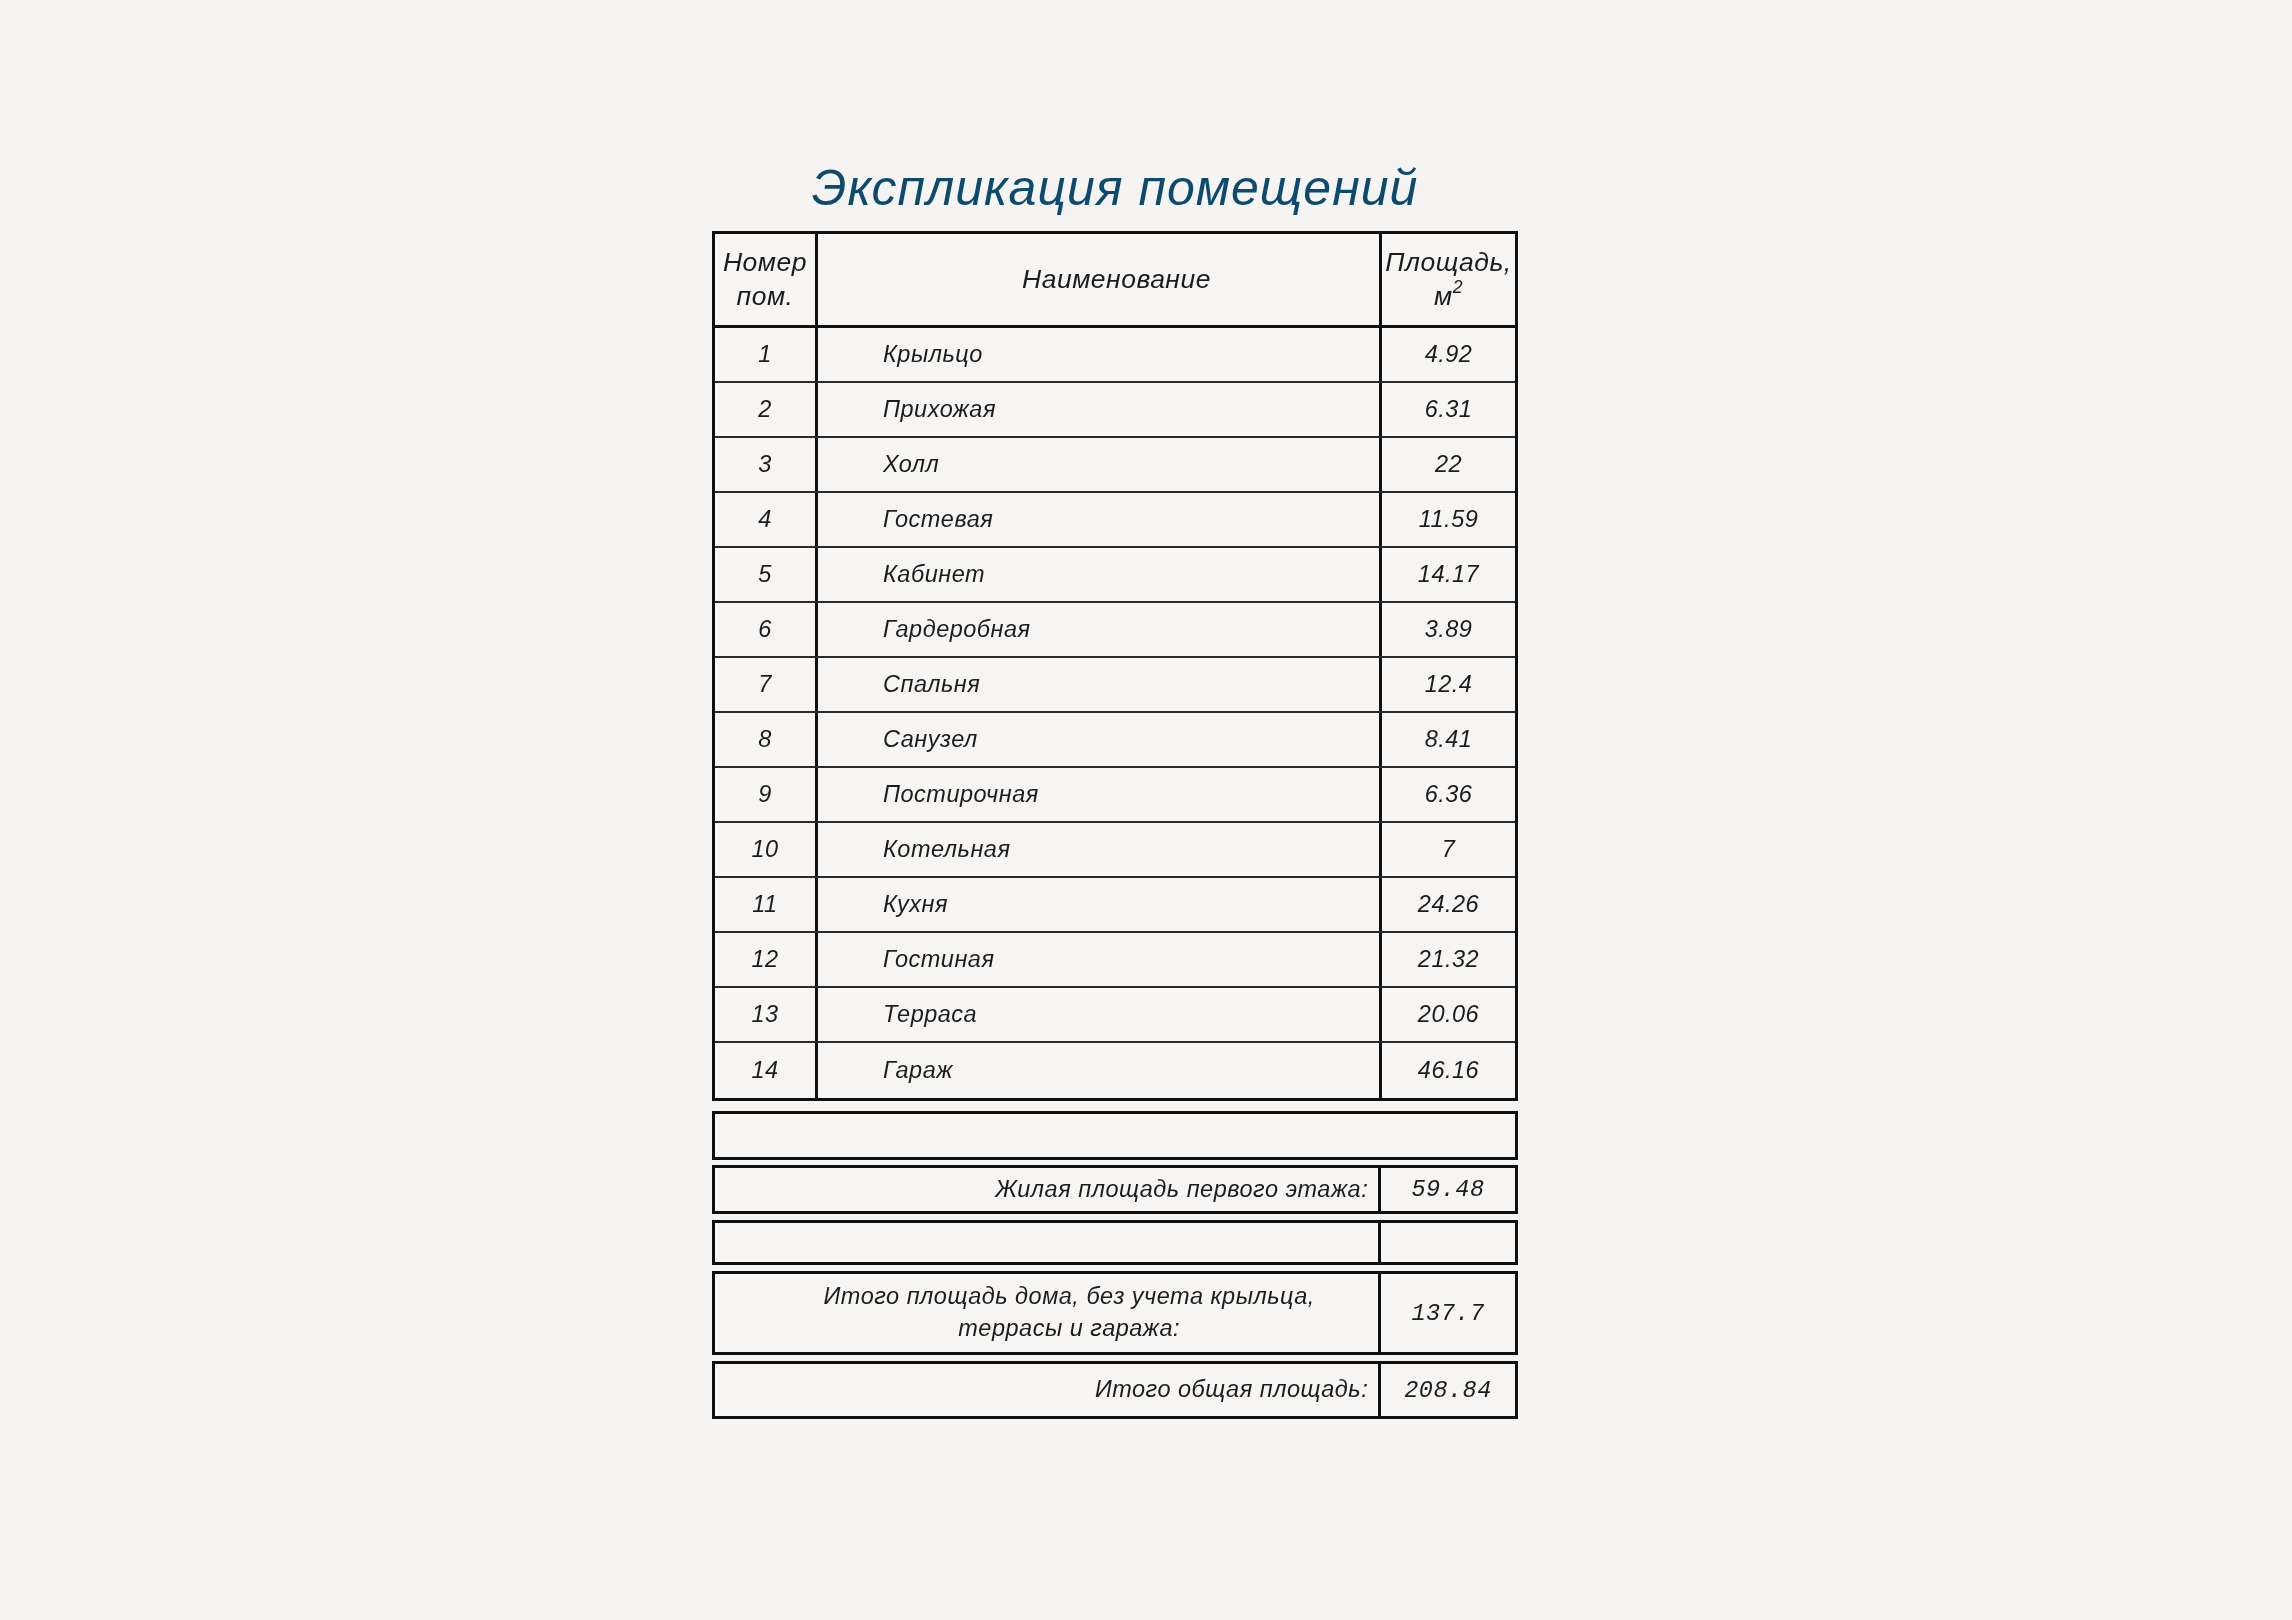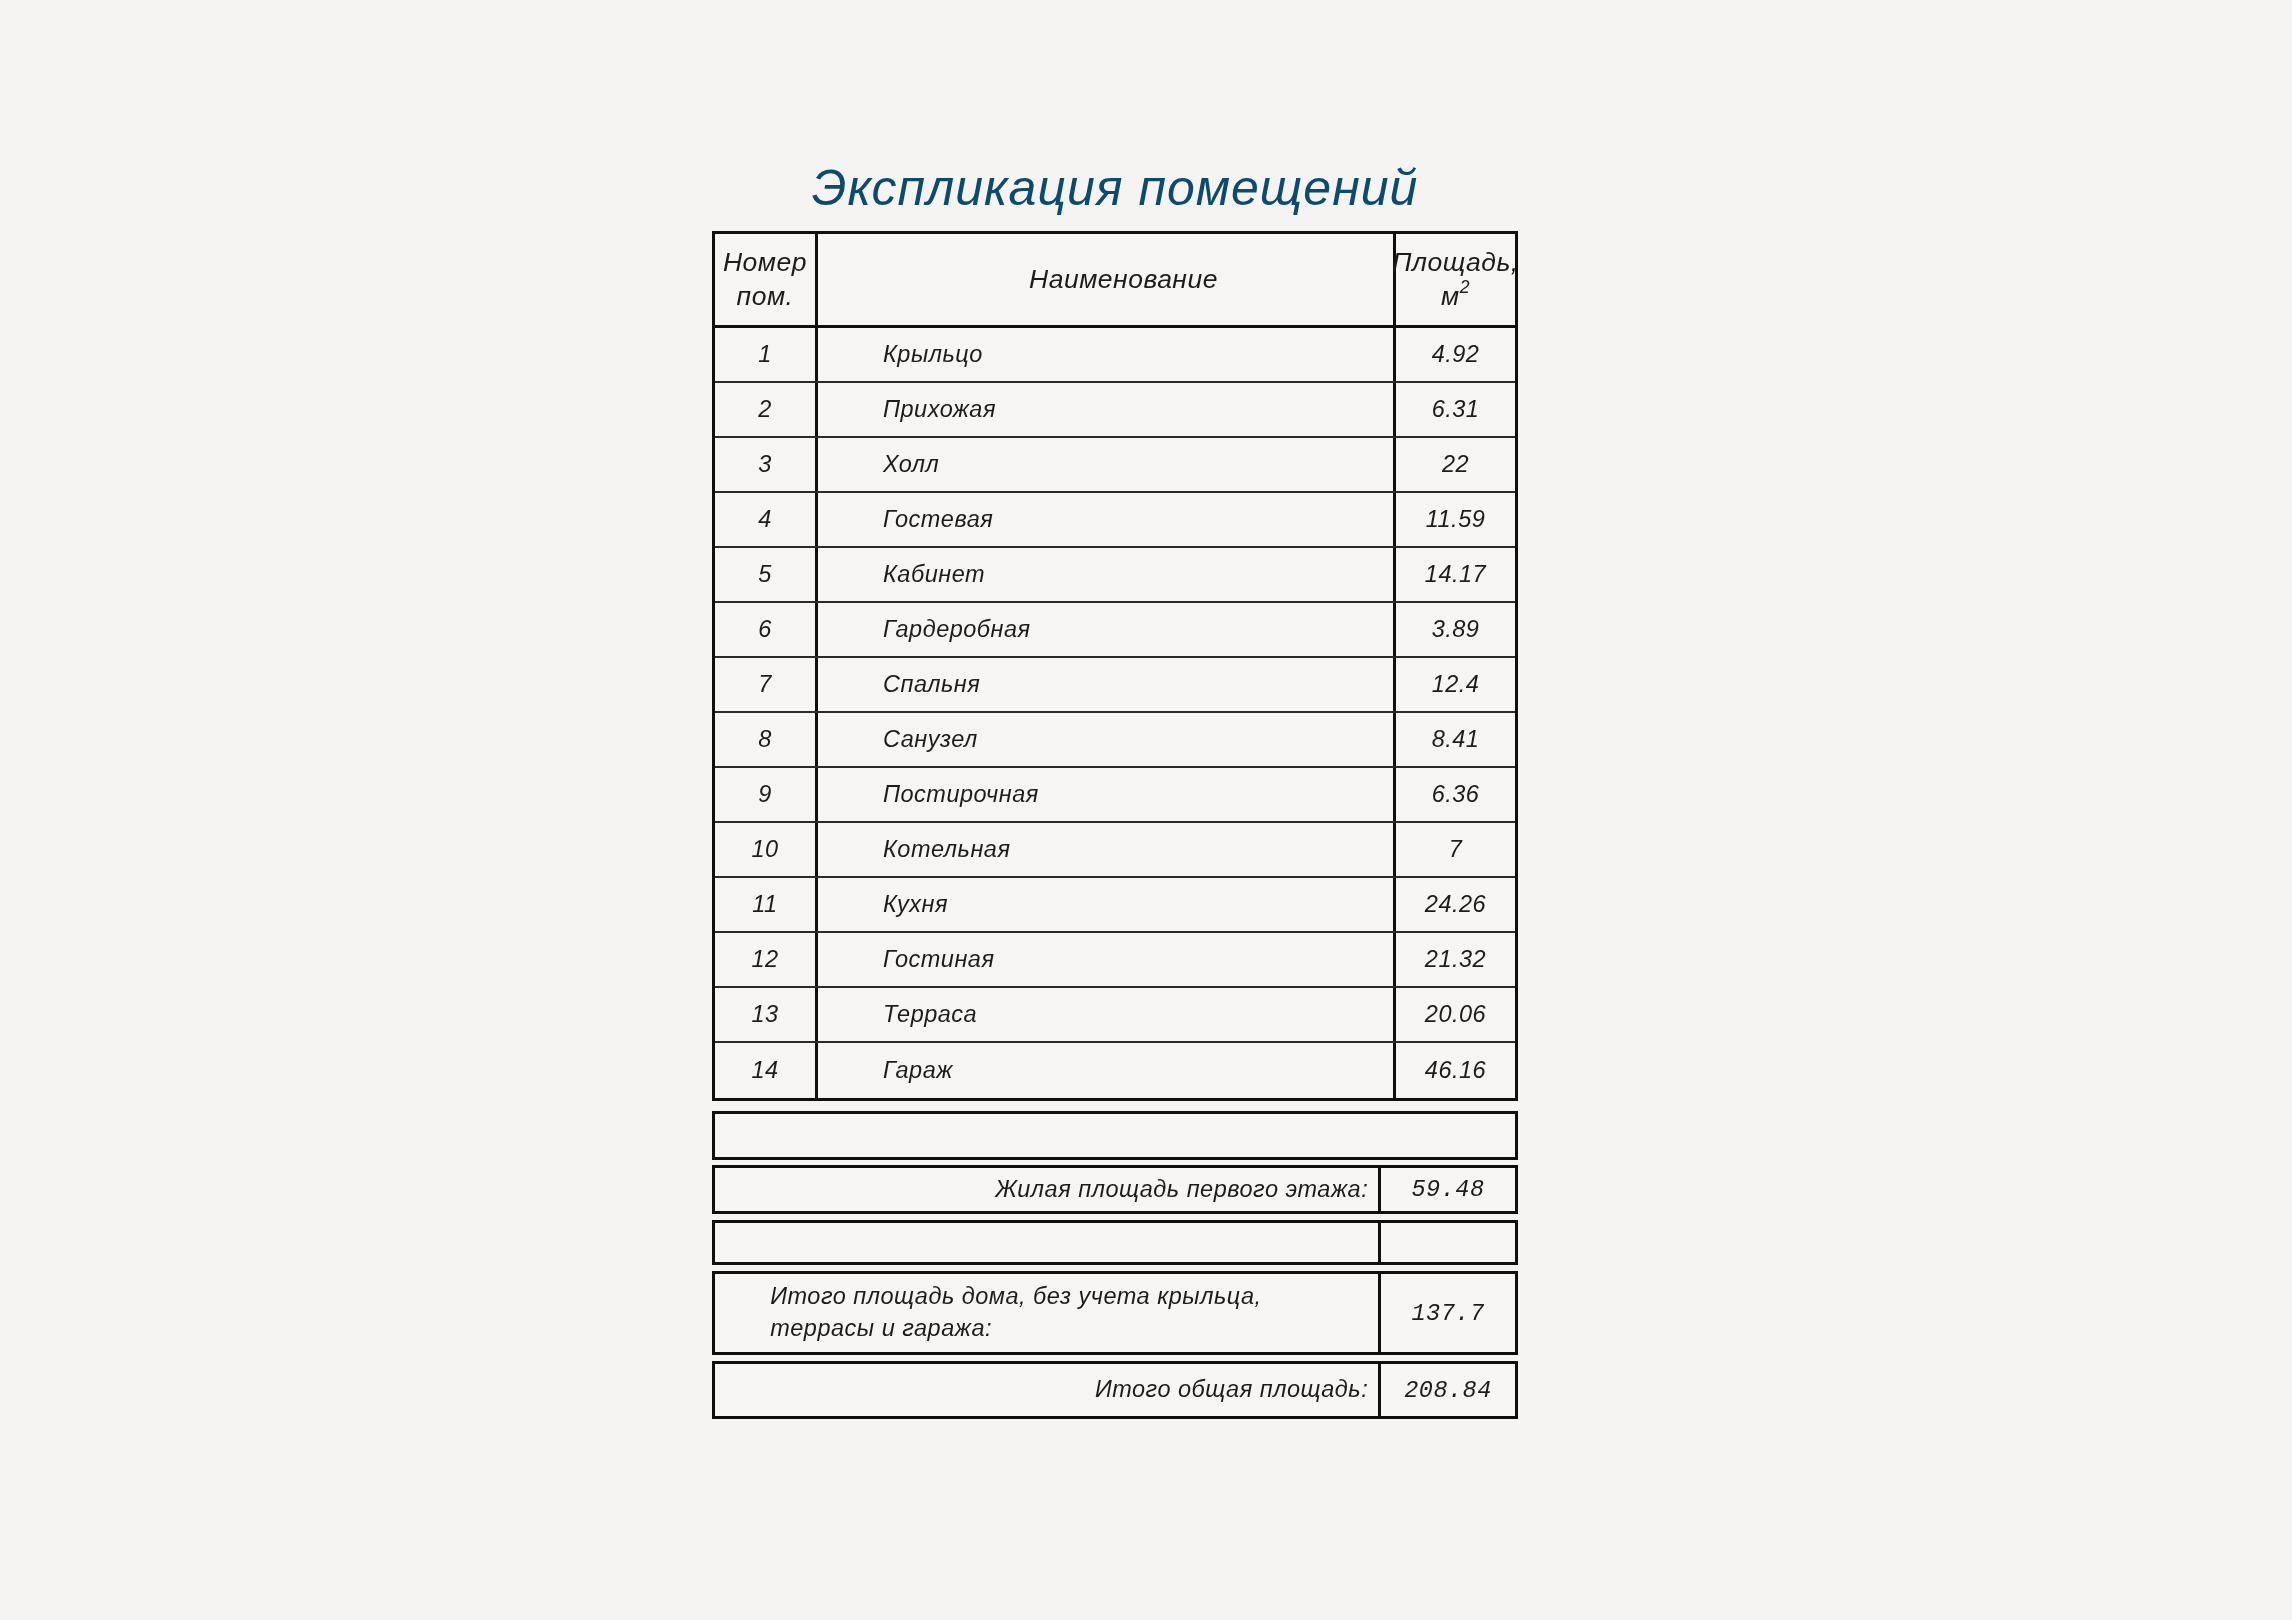--- a/index.html
+++ b/index.html
@@ -28,42 +28,42 @@
     border: 3.9px solid #0f0f0f;
     background: #f6f5f3;
   }
   .hdr-row { display: flex; height: 94px; border-bottom: 3.9px solid #0f0f0f; }
   .row { display: flex; height: 55px; border-bottom: 2px solid #2a2a2a; }
   .row:last-child { border-bottom: none; }
 
   .cell { display: flex; align-items: center; font-style: italic; font-size: 23.5px; letter-spacing: 0.5px; }
   .c-num  { width: 103px; justify-content: center; border-right: 3.9px solid #0f0f0f; text-align: center; }
   .c-name { flex: 1; padding-left: 29px; border-right: 3.9px solid #0f0f0f; margin-left: 36px; }
-  .c-area { width: 119px; justify-content: center; }
+  .c-area { width: 133px; justify-content: center; }
 
   .hdr-cell { font-size: 26.5px; line-height: 1.25; letter-spacing: 0.5px; }
   .hdr-num  { flex-direction: column; justify-content: center; }
   .hdr-name { justify-content: center; padding-left: 0; }
   .hdr-area { flex-direction: column; justify-content: center; }
   .hdr-area sup { font-size: 17.6px; position: relative; top: -2px; }
 
   .sum-box {
     position: absolute;
     left: 712px; width: 806px;
     border: 3.9px solid #0f0f0f;
     display: flex;
     background: #f6f5f3;
   }
   .sum-label {
     flex: 1;
     border-right: 3.9px solid #0f0f0f;
     display: flex; align-items: center; justify-content: flex-end;
     padding-right: 9.8px;
     font-style: italic; font-size: 23.5px; letter-spacing: 0.5px;
-    text-align: left;
+    text-align: center;
   }
   .sum-label .wrap { max-width: 598px; line-height: 1.35; }
   .sum-value {
     width: 134px;
     display: flex; align-items: center; justify-content: center;
     font-style: italic; font-size: 23.5px; letter-spacing: 0.5px; font-family: Liberation Mono, monospace;
   }
   .box-empty-full { top: 1111px; height: 49px; }
   .box-empty-full .sum-label { border-right: none; }
   .box-living { top: 1165px; height: 49px; }

